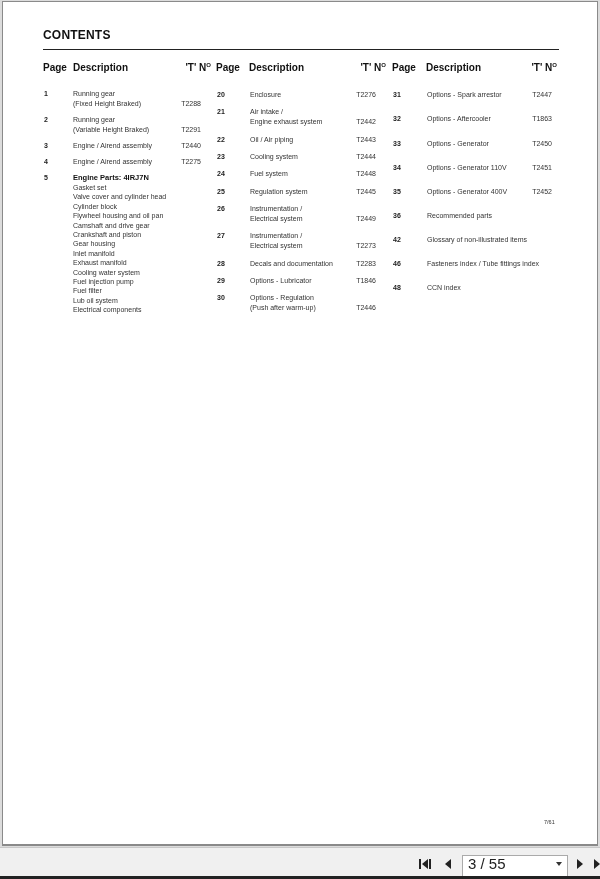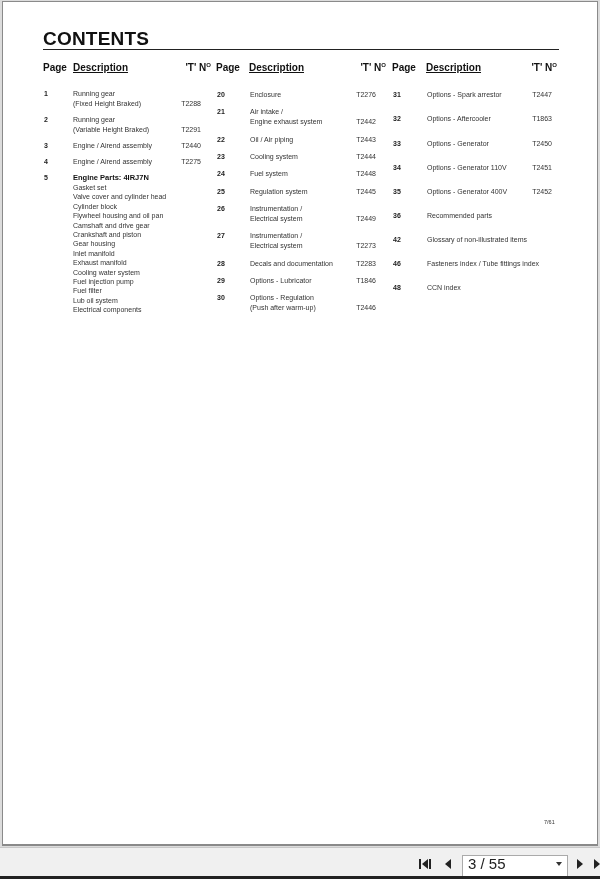--- a/index.html
+++ b/index.html
@@ -3,31 +3,31 @@
 <meta charset="utf-8">
 <style>
   * { box-sizing: border-box; margin: 0; padding: 0; }
   html, body { width: 600px; height: 879px; overflow: hidden; background: #dcdcdc; font-family: "Liberation Sans", sans-serif; }
   .viewer { position: absolute; left: 0; top: 0; width: 600px; height: 879px; background: #dcdcdc; }
   .page {
     position: absolute; left: 2px; top: 1px; width: 596px; height: 845px;
     background: #ffffff; border: 1px solid #8a8a8a; border-bottom: 2px solid #8a8a8a;
   }
   .title {
-    position: absolute; left: 40px; top: 26px; font-size: 19px; font-weight: bold; color: #111;
+    position: absolute; left: 40px; top: 26px; font-size: 12px; font-weight: bold; color: #111;
     letter-spacing: 0.2px;
   }
   .rule { position: absolute; left: 40px; top: 47px; width: 516px; height: 1px; background: #222; }
   .col { position: absolute; top: 54px; margin-top: 6px; }
   .col-1 { left: 40px; width: 168px; }
   .col-2 { left: 213px; width: 170px; }
   .col-3 { left: 389px; width: 165px; }
   .hdr { position: relative; height: 16px; font-size: 10px; font-weight: bold; color: #111; }
   .hdr .h-page { position: absolute; left: 0; top: 0; }
-  .hdr .h-desc { position: absolute; top: 0; text-decoration: underline; }
+  .hdr .h-desc { position: absolute; top: 0; }
   .hdr .h-tno { position: absolute; right: 0; top: 0; }
   .col-1 .hdr .h-desc { left: 30px; }
   .col-2 .hdr .h-desc { left: 33px; }
   .col-3 .hdr .h-desc { left: 34px; }
   sup { font-size: 6px; vertical-align: 4px; }
 
   .entry { position: absolute; font-size: 7px; color: #333; line-height: 9.5px; width: 100%; }
   .entry .e-page { position: absolute; left: 1px; top: 0; font-weight: bold; color: #222; }
   .entry .e-desc { position: absolute; top: 0; }
   .col-1 .entry .e-desc { left: 30px; }

